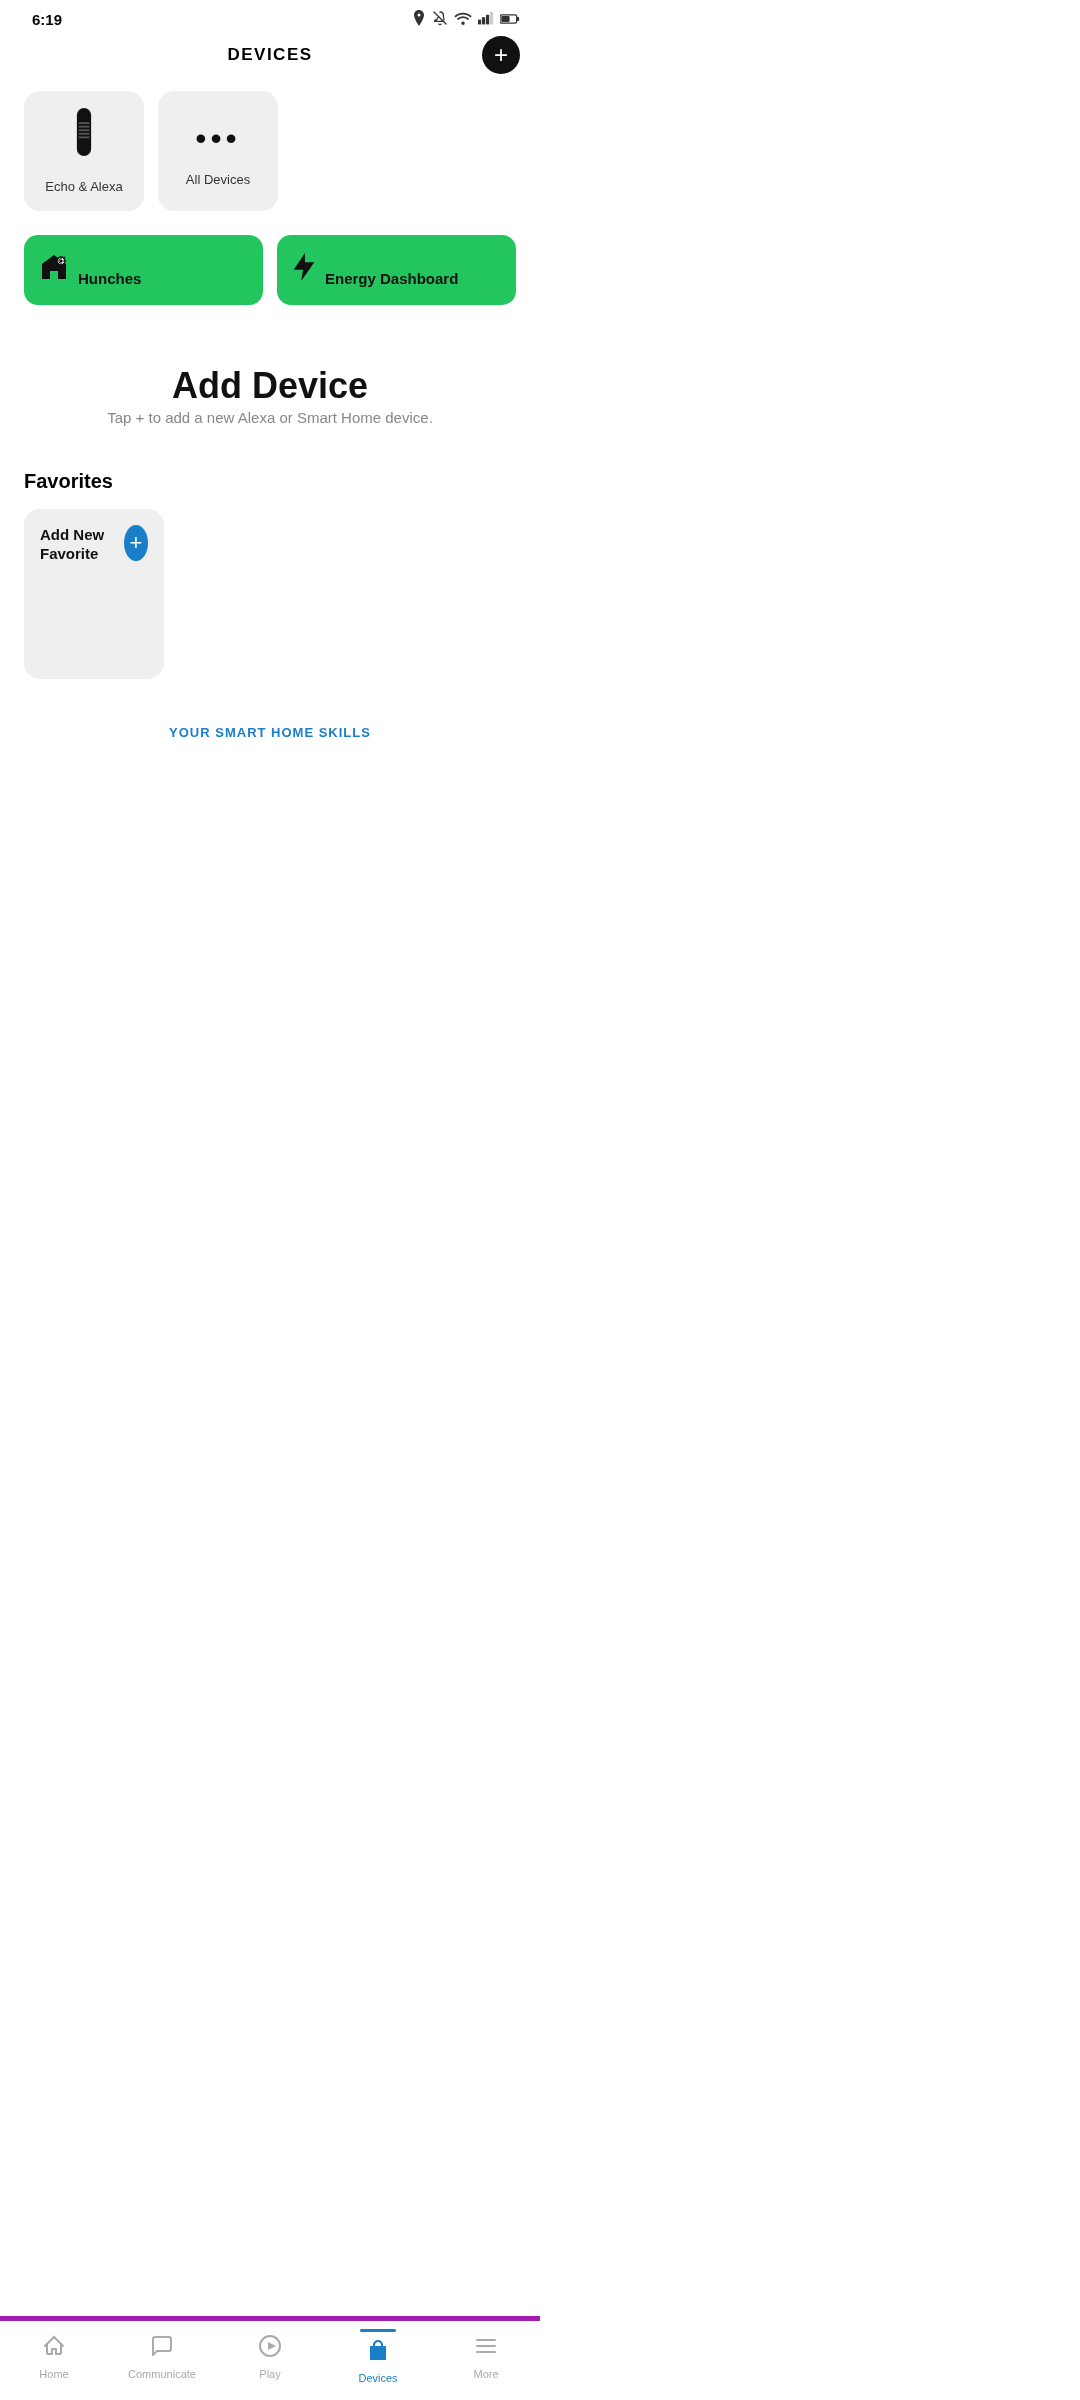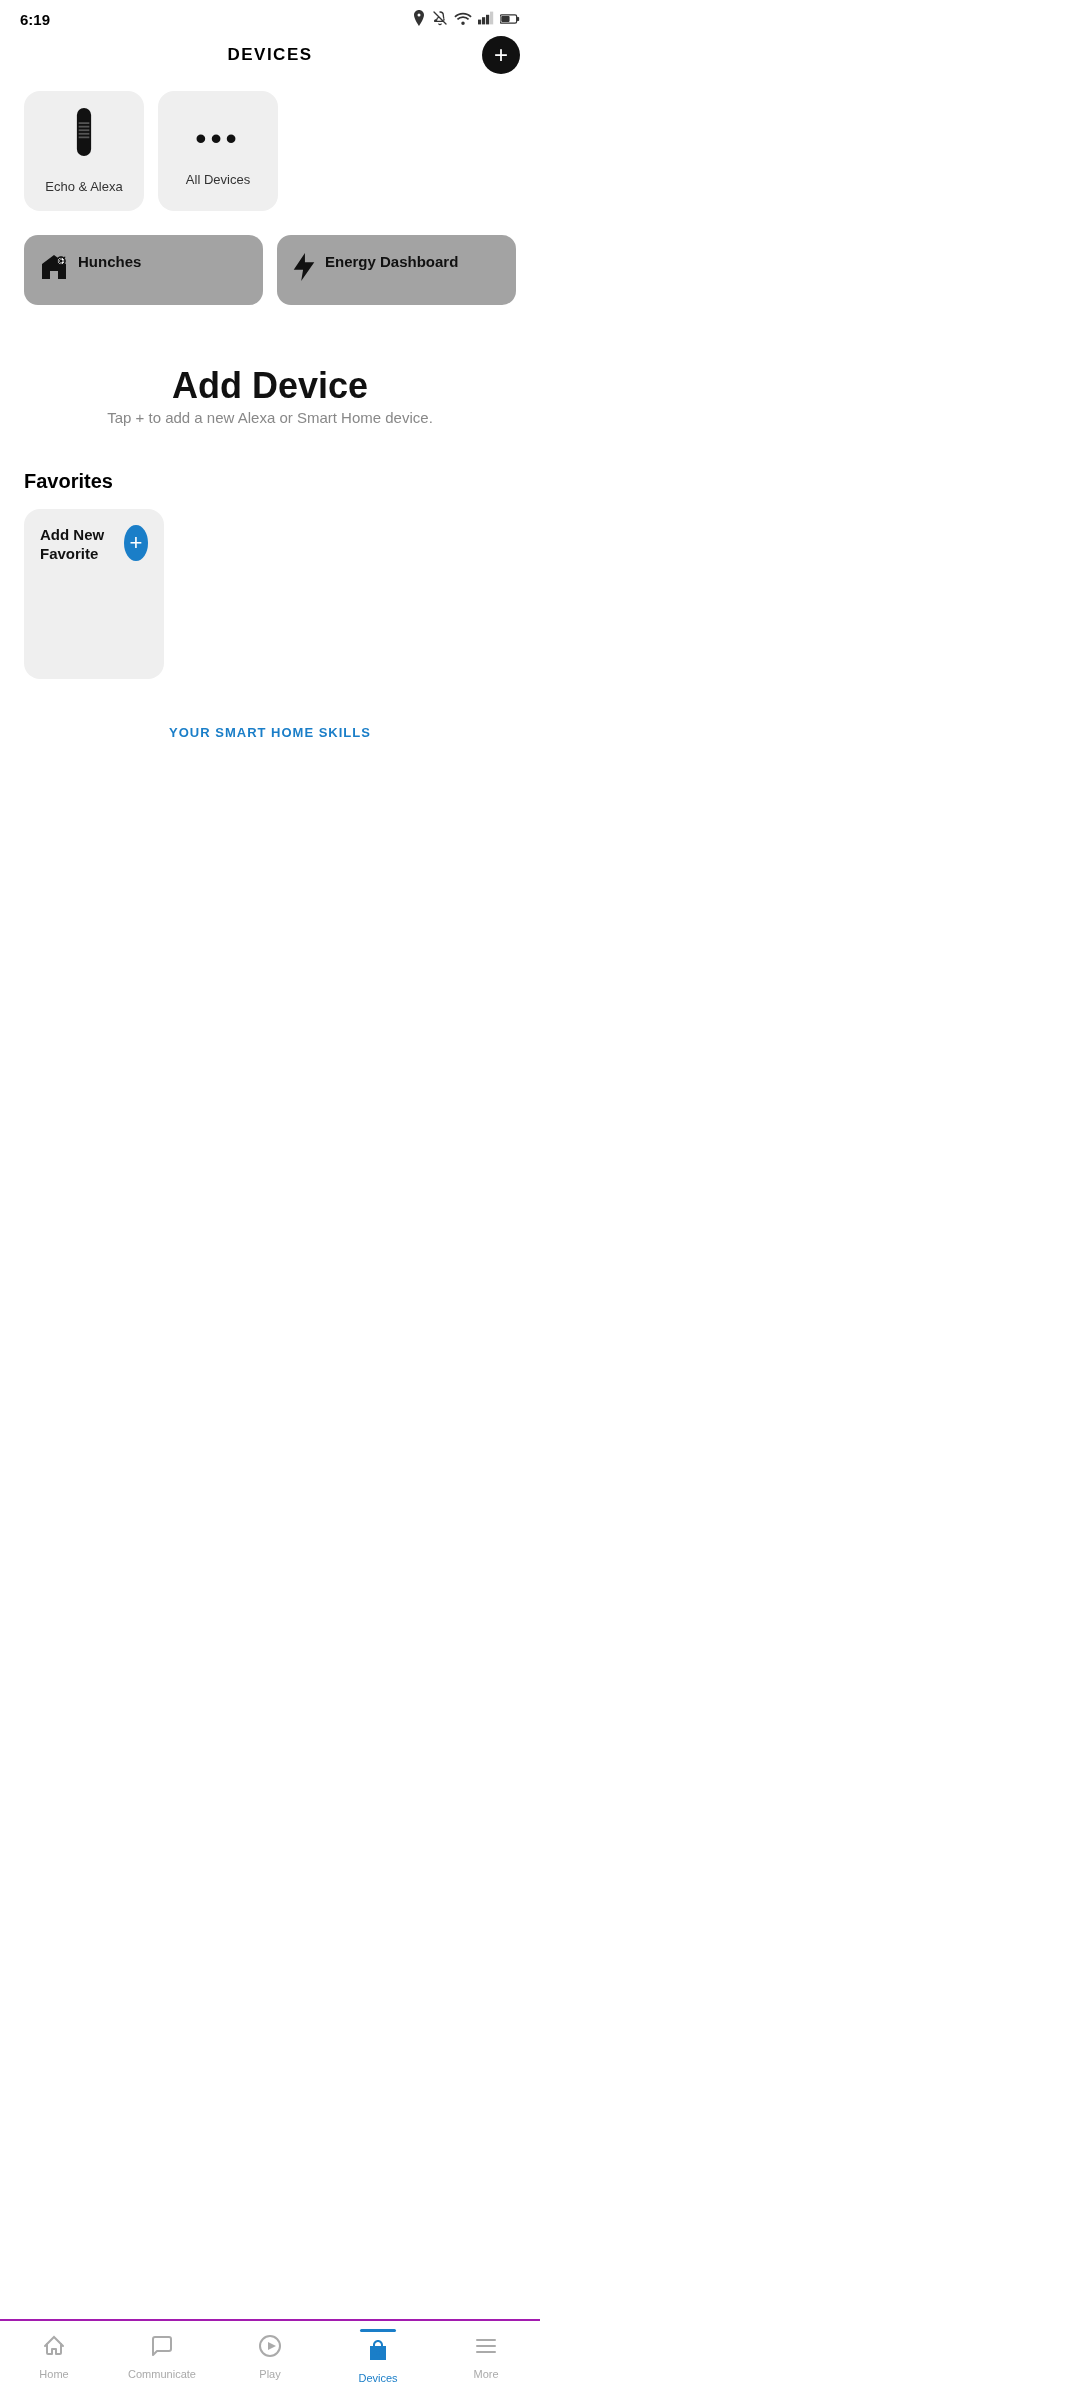--- a/index.html
+++ b/index.html
@@ -14,21 +14,21 @@
 
     
     .status-bar {
       display: flex;
       justify-content: space-between;
       align-items: center;
       padding: 10px 20px 6px 20px;
       font-size: 14px;
       font-weight: 600;
     }
-    .status-time { font-size: 15px; font-weight: 700; }
+    .status-time { font-size: 15px; font-weight: 700; margin-left: 12px; }
     .status-icons { display: flex; gap: 6px; align-items: center; }
     .status-icons span { font-size: 14px; color: #333; }
 
     
     .page-header {
       display: flex;
       justify-content: center;
       align-items: center;
       padding: 10px 20px 16px 20px;
       position: relative;
@@ -86,25 +86,25 @@
     }
 
     
     .feature-row {
       display: flex;
       gap: 14px;
       padding: 0 24px 20px 24px;
     }
     .feature-btn {
       flex: 1;
-      background: #a3a3a3;
+      background: #22c55e;
       border-radius: 14px;
       padding: 18px 16px;
       display: flex;
-      align-items: flex-start;
+      align-items: flex-end;
       gap: 10px;
       cursor: pointer;
       border: none;
       font-size: 15px;
       font-weight: 600;
       color: #111;
     }
     .feature-btn-icon {
       font-size: 22px;
     }
@@ -180,21 +180,21 @@
       text-transform: uppercase;
       text-decoration: none;
     }
 
     
     .bottom-nav {
       position: fixed;
       bottom: 0;
       width: 540px;
       background: #fff;
-      border-top: 2px solid #a21caf;
+      border-top: 5px solid #a21caf;
       display: flex;
       justify-content: space-between;
       align-items: center;
       padding: 8px 0 16px 0;
     }
     .nav-item {
       display: flex;
       flex-direction: column;
       align-items: center;
       gap: 4px;

